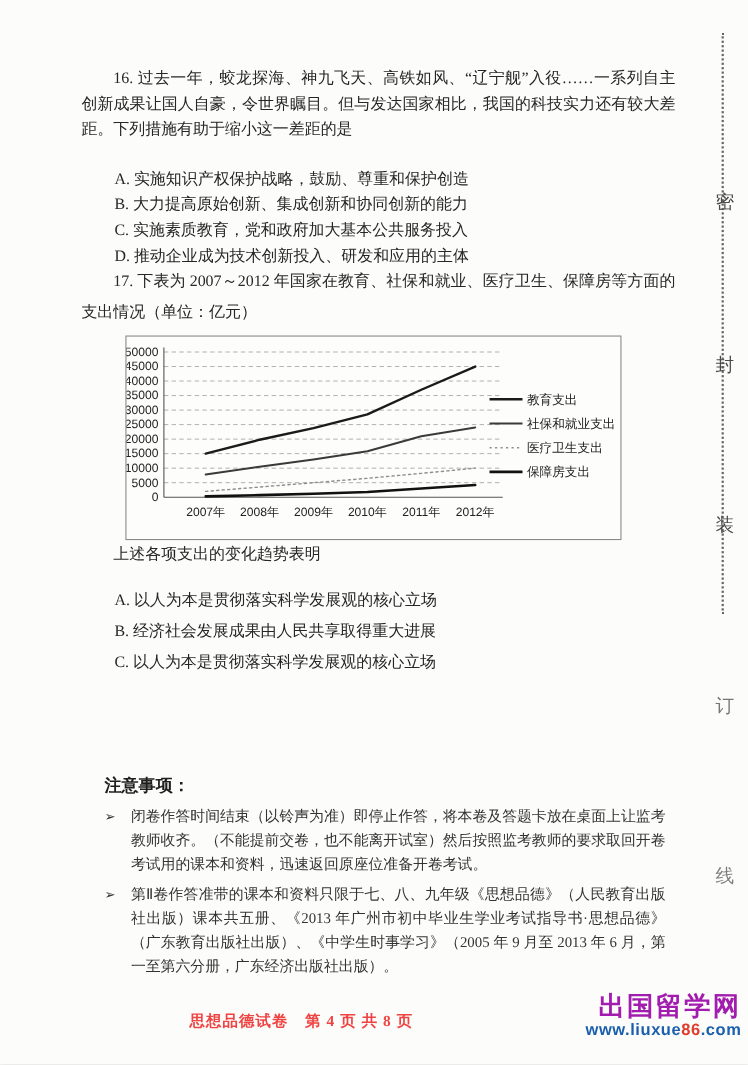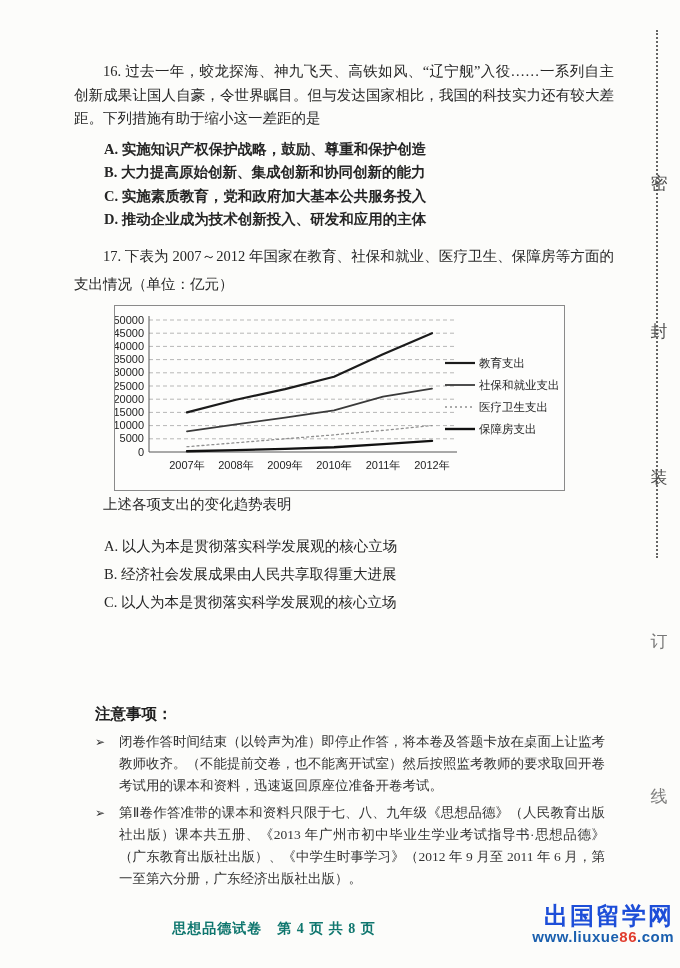--- a/index.html
+++ b/index.html
@@ -19,21 +19,21 @@
     border-left:2px dotted #4a4a4a;opacity:.85;
   }
   .seal-char{
     position:absolute;left:649px;width:20px;text-align:center;
     font-size:17px;color:#4a4a4a;font-family:"Liberation Serif",serif;
   }
   
   .qblock{position:absolute;left:74px;width:540px;}
   .stem{margin:0;text-indent:2em;font-size:14.5px;line-height:23.5px;text-align:justify;}
   .stem17{margin:0;text-indent:2em;font-size:14.5px;line-height:28px;text-align:justify;}
-  .opts{margin-top:7px;font-weight:bold;}
+  .opts{margin-top:21px;}
   .opt{margin:0 0 0 30px;font-size:14.5px;line-height:23.5px;}
   .opt17{margin:0 0 0 30px;font-size:14.5px;line-height:28px;}
   .prompt{margin:0;text-indent:2em;font-size:14.5px;line-height:24px;}
   
   .chart-box{
     position:absolute;left:114px;top:305px;width:449px;height:184px;
     border:1px solid #8a8a8a;background:#fdfdfc;
   }
   .chart-box svg{display:block;}
   
@@ -47,27 +47,27 @@
     flex:0 0 24px;font-size:12px;color:#333;line-height:22px;
     font-family:"DejaVu Sans",sans-serif;
   }
   .note-text{
     flex:1;font-size:13.5px;line-height:22px;
     color:#333;text-align:justify;
   }
   
   .footer{
     position:absolute;left:0;top:920px;width:548px;text-align:center;
-    font-size:14px;font-weight:bold;letter-spacing:1px;color:#0f766e;
+    font-size:14px;font-weight:bold;letter-spacing:1px;color:#ef4444;
   }
   
   .watermark{position:absolute;right:6px;top:903px;text-align:right;line-height:1.1;}
   .wm-name{
     font-family:"Liberation Sans",sans-serif;font-weight:bold;
-    font-size:24px;color:#1d4ed8;letter-spacing:2px;
+    font-size:24px;color:#a21caf;letter-spacing:2px;
   }
   .wm-url{
     font-family:"Liberation Sans",sans-serif;font-weight:bold;
     font-size:15px;color:#1a5fae;letter-spacing:.5px;
   }
   .wm-url .red{color:#e03c2d;}
 </style>
 </head>
 <body>
 
@@ -150,21 +150,21 @@
   </div>
 
   <div class="notes">
     <p class="notes-heading">注意事项：</p>
     <div class="note-item">
       <span class="note-marker">➢</span>
       <span class="note-text">闭卷作答时间结束（以铃声为准）即停止作答，将本卷及答题卡放在桌面上让监考教师收齐。（不能提前交卷，也不能离开试室）然后按照监考教师的要求取回开卷考试用的课本和资料，迅速返回原座位准备开卷考试。</span>
     </div>
     <div class="note-item">
       <span class="note-marker">➢</span>
-      <span class="note-text">第Ⅱ卷作答准带的课本和资料只限于七、八、九年级《思想品德》（人民教育出版社出版）课本共五册、《2013 年广州市初中毕业生学业考试指导书·思想品德》（广东教育出版社出版）、《中学生时事学习》（2012 年 9 月至 2011 年 6 月，第一至第六分册，广东经济出版社出版）。</span>
+      <span class="note-text">第Ⅱ卷作答准带的课本和资料只限于七、八、九年级《思想品德》（人民教育出版社出版）课本共五册、《2013 年广州市初中毕业生学业考试指导书·思想品德》（广东教育出版社出版）、《中学生时事学习》（2005 年 9 月至 2013 年 6 月，第一至第六分册，广东经济出版社出版）。</span>
     </div>
   </div>
 
   <div class="footer">思想品德试卷　第 4 页 共 8 页</div>
 
   <div class="watermark">
     <div class="wm-name">出国留学网</div>
     <div class="wm-url"><span>www.liuxue</span><span class="red">86</span><span>.com</span></div>
   </div>
 

